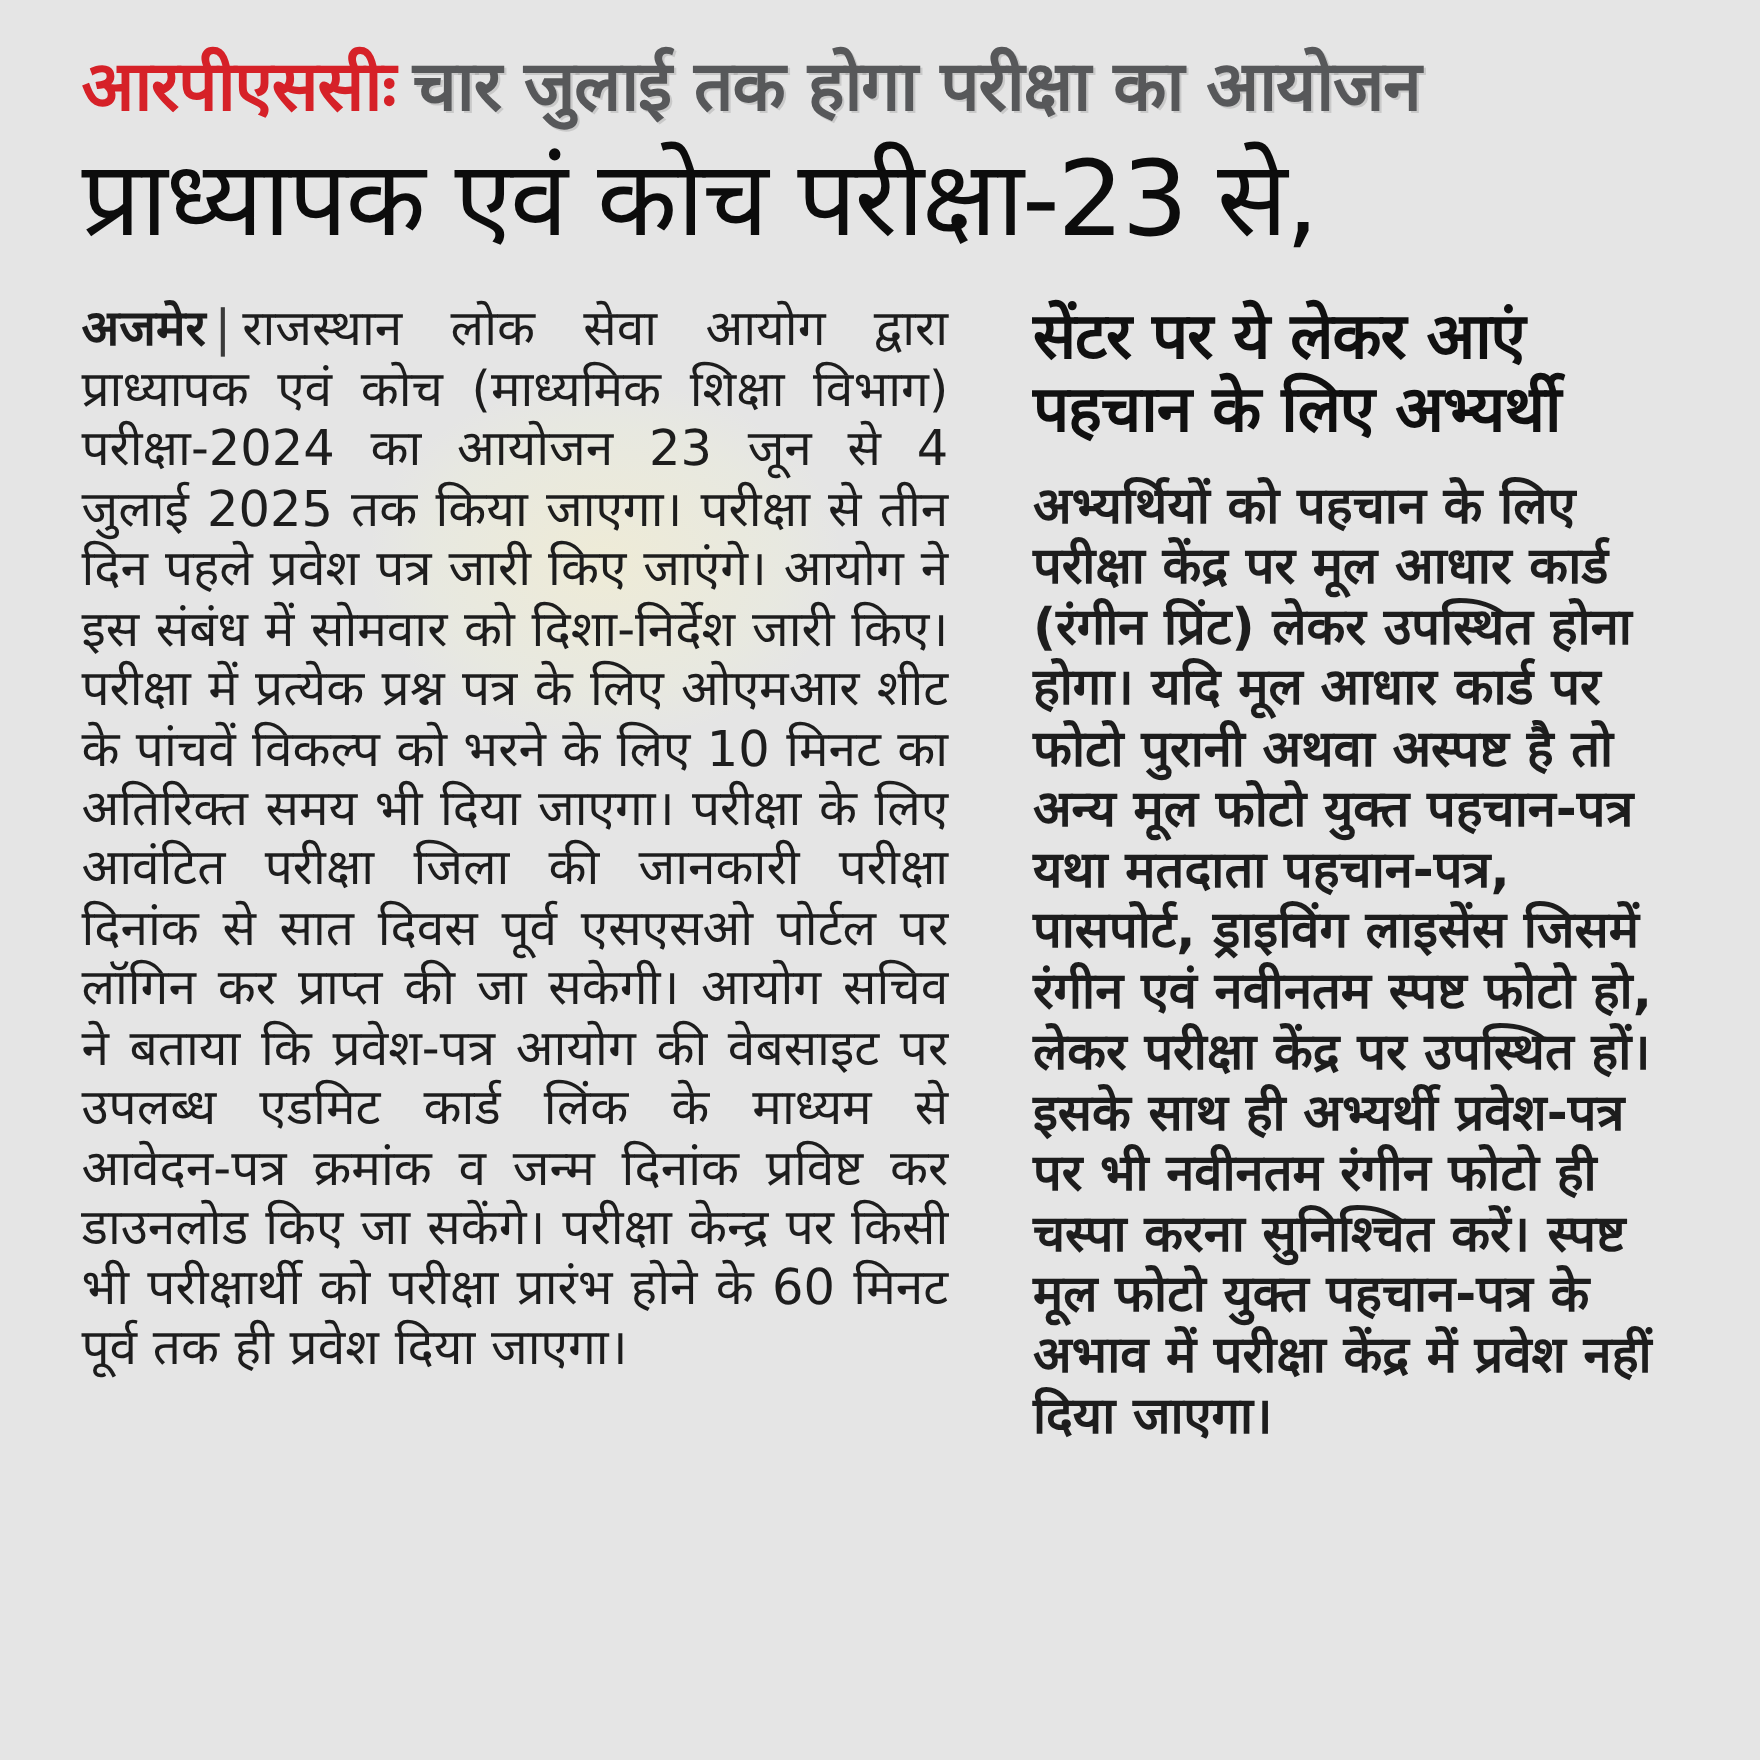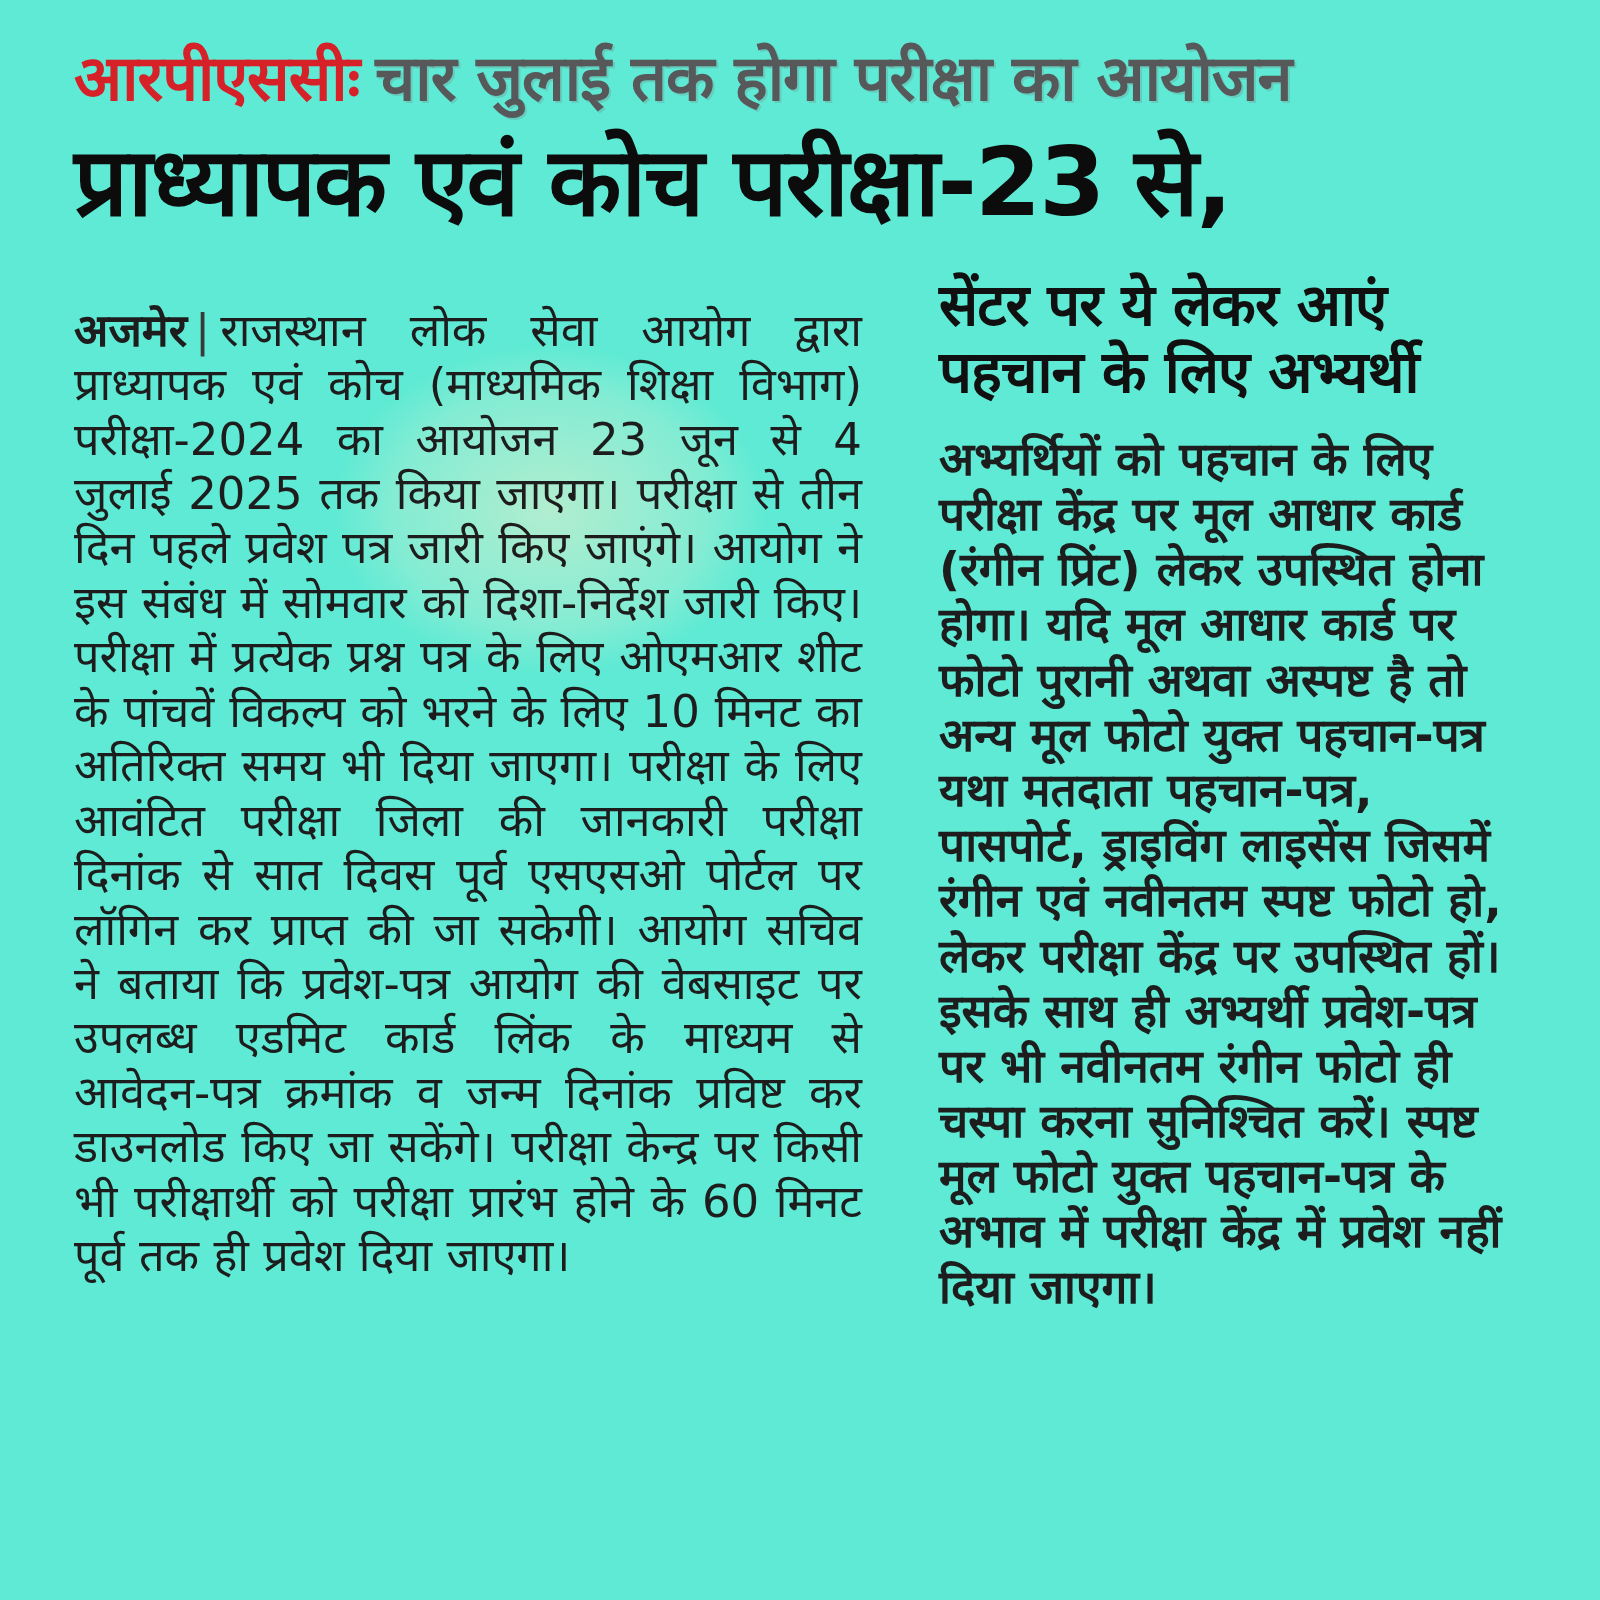--- a/index.html
+++ b/index.html
@@ -5,21 +5,21 @@
   html, body {
     margin: 0;
     padding: 0;
     background: #ffffff;
   }
   .page {
     position: relative;
     width: 1600px;
     height: 1600px;
     box-sizing: border-box;
-    background: #5eead4;
+    background: #e5e5e5;
     font-family: "DejaVu Sans", sans-serif;
     overflow: hidden;
     padding: 44px 64px 0 74px;
   }
   .watermark {
     position: absolute;
     left: 260px;
     top: 290px;
     width: 580px;
     height: 440px;
@@ -34,28 +34,28 @@
     letter-spacing: -1px;
     line-height: 1.1;
     white-space: nowrap;
   }
   .kicker-tag { color: #d62128; margin-right: 16px; }
   .kicker-text { color: #57585a; text-shadow: 2px 2px 0 rgba(120,120,120,0.25); }
   .headline {
     margin: 14px 0 34px 0;
     font-size: 95px;
     line-height: 1.17;
-    font-weight: 700;
+    font-weight: 400;
     color: #0c0c0c;
     letter-spacing: -2px;
   }
   .hl-line { display: block; }
   .columns {
     display: flex;
-    align-items: center;
+    align-items: flex-start;
   }
   .col-left {
     width: 788px;
     flex: 0 0 auto;
   }
   .col-divider {
     flex: 0 0 auto;
     width: 0;
     border-left: 3px dotted #8c8c8c;
     margin: 4px 34px 40px 40px;

